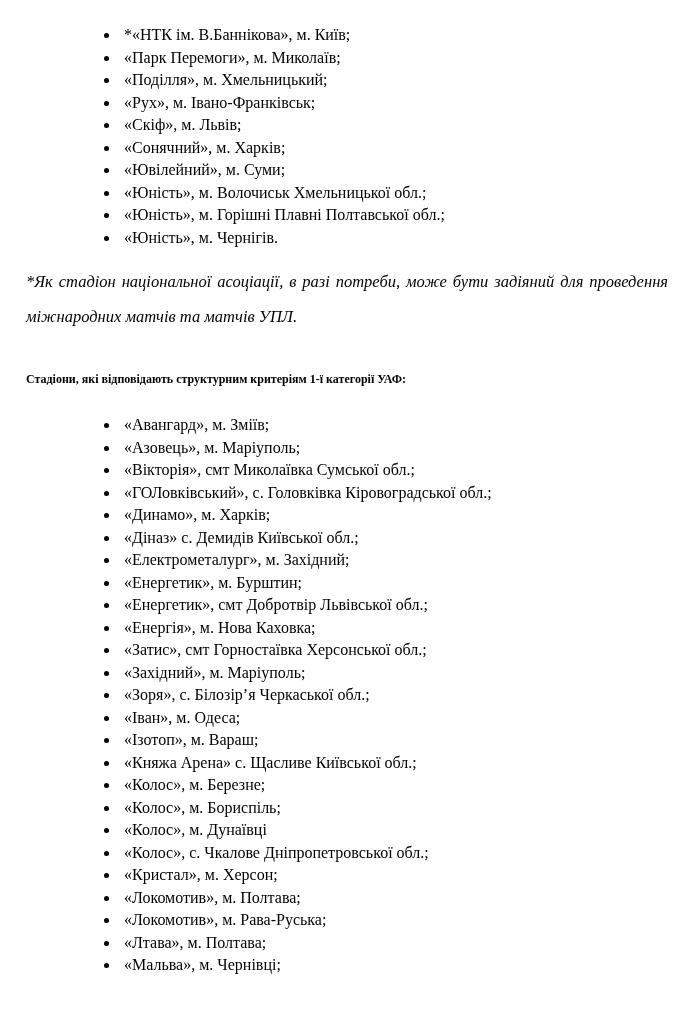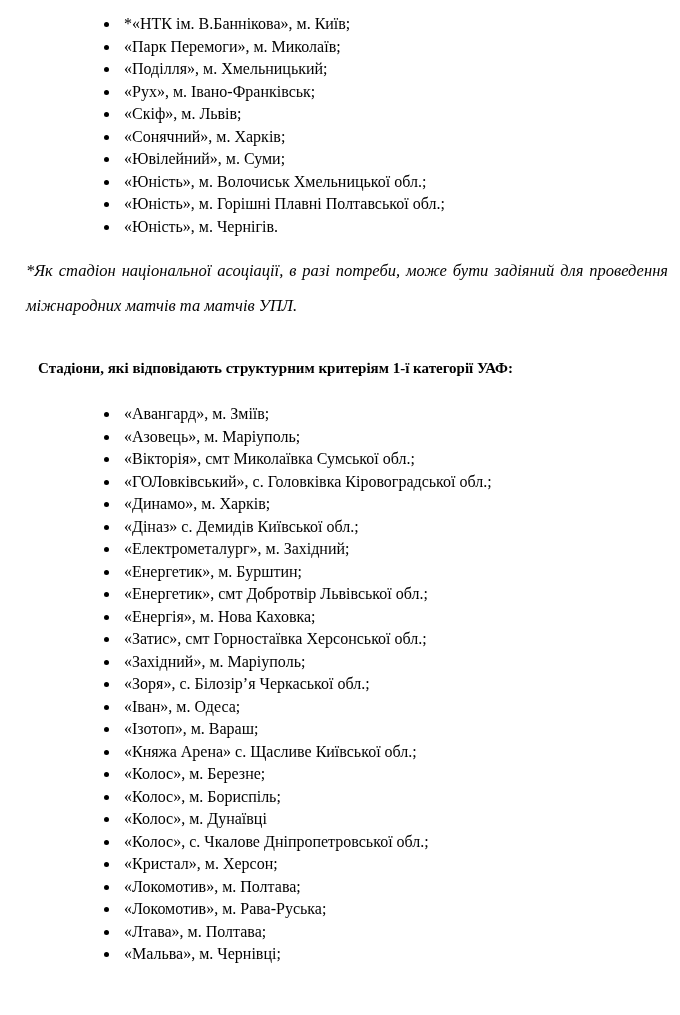--- a/index.html
+++ b/index.html
@@ -10,21 +10,21 @@
   .page {
     position: relative;
     width: 680px;
     height: 1015px;
     margin: 0;
     background: #ffffff;
     color: #000000;
     font-family: "Liberation Serif", "DejaVu Serif", serif;
     overflow: hidden;
     box-sizing: border-box;
-    padding-top: 13px;
+    padding-top: 24px;
   }
   .bullet-list {
     list-style: none;
     margin: 0;
     padding: 0 0 0 124px;
     font-size: 16px;
     line-height: 22.5px;
   }
   .bullet-item {
     position: relative;
@@ -41,22 +41,22 @@
     background: #000000;
   }
   .footnote {
     margin: 15px 12px 0 26px;
     font-style: italic;
     font-size: 16.5px;
     line-height: 35px;
     text-align: justify;
   }
   .section-heading {
-    margin: 34px 28px 0 38px;
-    font-size: 15px;
+    margin: 34px 28px 0 26px;
+    font-size: 12px;
     font-weight: bold;
     line-height: 22px;
     font-family: Liberation Serif, serif;
   }
   .list-cat1 {
     margin-top: 24px;
   }
 </style>
 </head>
 <body>

